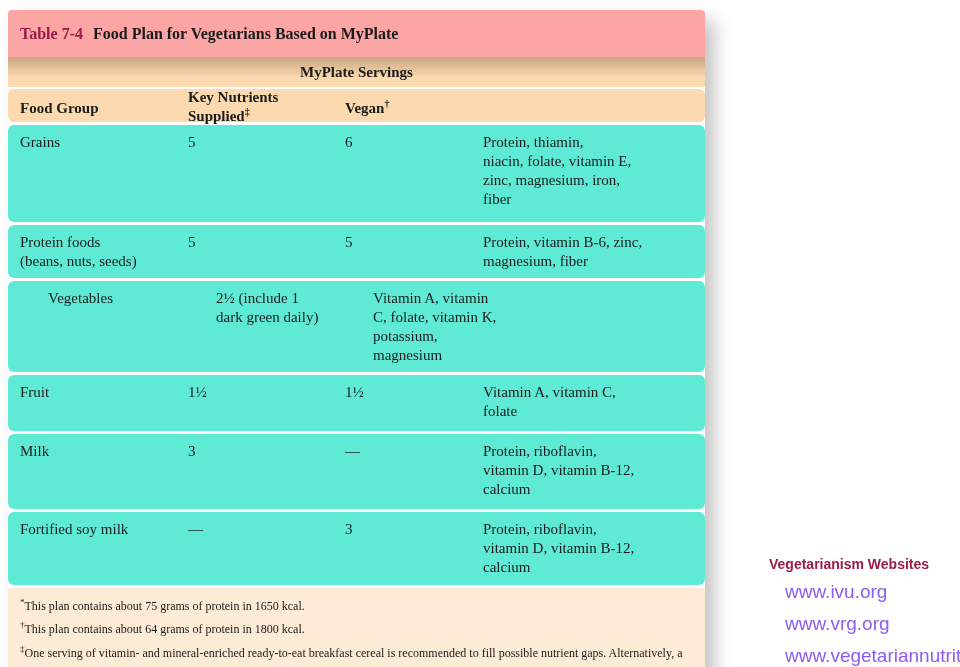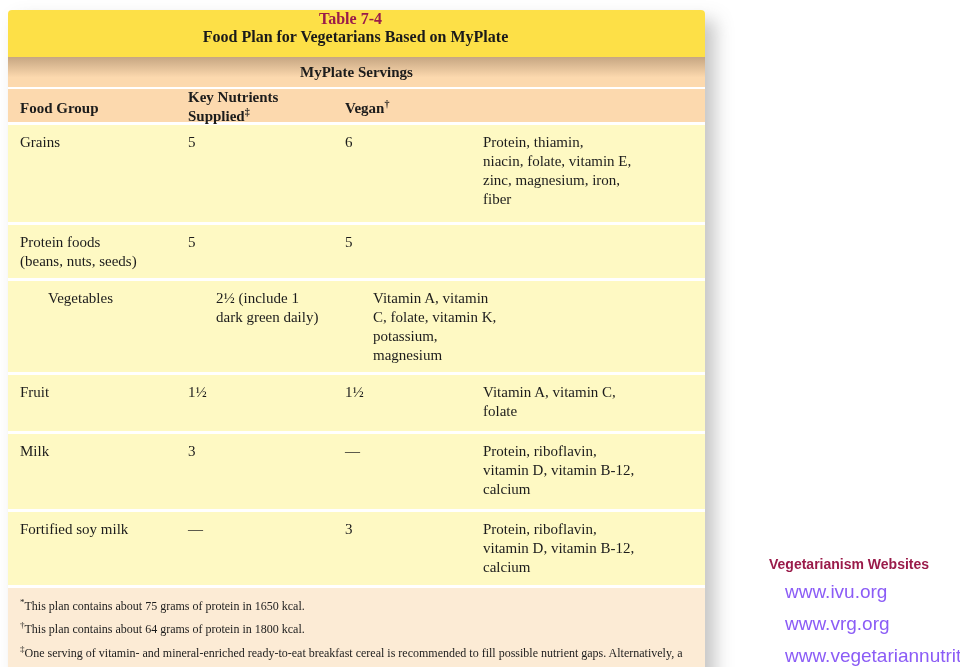--- a/index.html
+++ b/index.html
@@ -11,57 +11,56 @@
     left: 8px; top: 10px;
     width: 697px;
     border-radius: 4px;
     box-shadow: 10px 10px 18px rgba(90,90,90,0.35);
     background: #ffffff;
     overflow: hidden;
   }
 
   .title-bar {
     height: 47px;
-    background: #fde047;
+    background: #fca5a5;
     display: flex;
     align-items: center;
     padding: 0 14px 0 12px;
     font-weight: bold;
     font-size: 16px;
-    flex-direction: column;
   }
   .table-label { color: #9A1B4A; margin-right: 10px; white-space: nowrap; }
   .table-title { color: #1a1a1a; }
 
   .band-myplate {
     height: 30px;
     background-color: #FCD9AE;
     background-image: linear-gradient(to bottom, rgba(110,82,58,0.38), rgba(110,82,58,0) 68%);
     display: flex; align-items: center; justify-content: center;
     font-weight: bold; font-size: 15px;
     margin-bottom: 2px;
   }
 
   .grid-row {
     display: grid;
     grid-template-columns: 168px 157px 138px 1fr;
-    padding-left: 12px; padding-right: 14px;
+    padding-left: 12px; padding-right: 14px; border-radius: 6px;
   }
 
   .band-colheader {
     height: 33px;
     background: #FCD9AE;
     align-items: center;
     font-weight: bold; font-size: 15px;
     margin-bottom: 3px;
   }
   .band-colheader sup { font-size: 10px; }
 
   .trow {
-    background: #fef9c3;
+    background: #5eead4;
     margin-bottom: 3px;
     padding-top: 8px; padding-bottom: 7px;
     font-size: 15px;
     line-height: 19px;
   }
   .cell { white-space: pre-line; padding-right: 10px; }
   .r0 { min-height: 97px; }
   .r1 { min-height: 53px; }
   .r2 { min-height: 68px; padding-left: 40px; }
   .r3 { min-height: 56px; }
@@ -126,20 +125,22 @@
 niacin, folate, vitamin E,
 zinc, magnesium, iron,
 fiber</div>
   </div>
 
   <div class="grid-row trow r1">
     <div class="cell">Protein foods
 (beans, nuts, seeds)</div>
     <div class="cell">5</div>
     <div class="cell">5</div>
+    <div class="cell">Protein, vitamin B-6, zinc,
+magnesium, fiber</div>
   </div>
 
   <div class="grid-row trow r2">
     <div class="cell">Vegetables</div>
     <div class="cell">2½ (include 1
 dark green daily)</div>
     <div class="cell">Vitamin A, vitamin
 C, folate, vitamin K,
 potassium, magnesium</div>
   </div>

